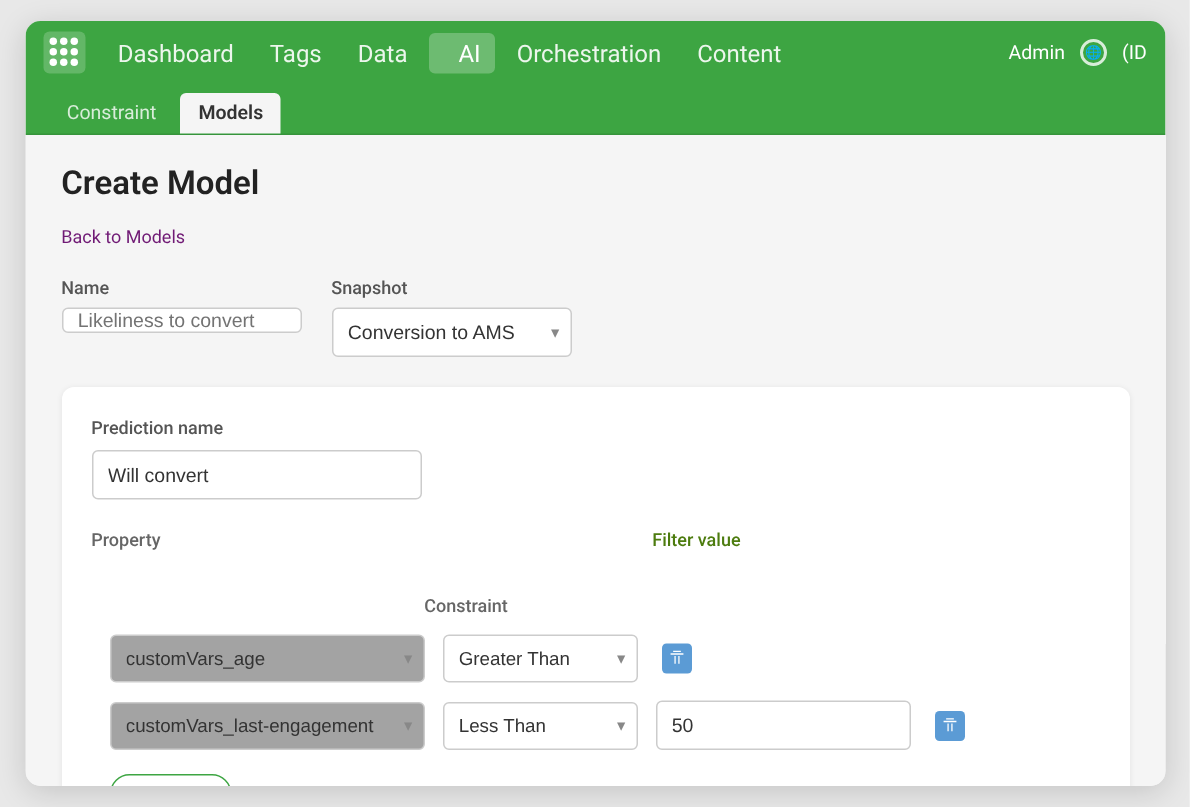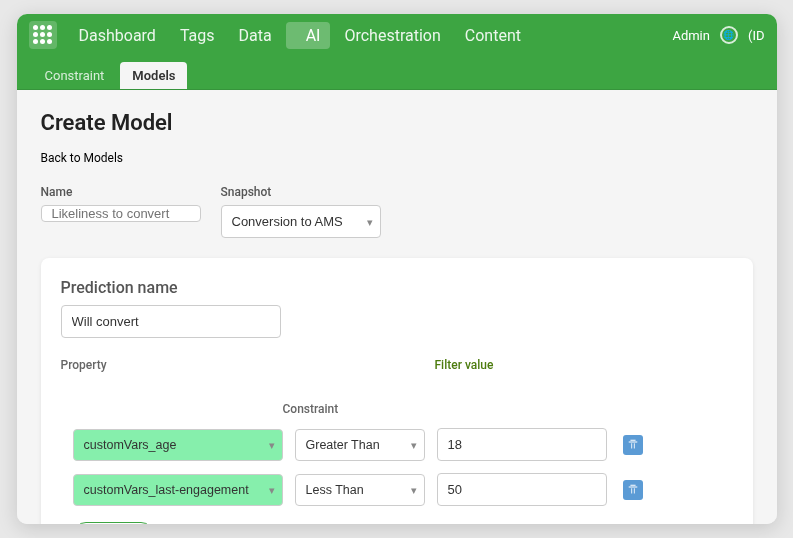--- a/index.html
+++ b/index.html
@@ -125,21 +125,21 @@
       background: #f5f5f5;
     }
     .page-title {
       font-size: 22px;
       font-weight: 600;
       color: #222;
       margin-bottom: 16px;
     }
     .back-link {
       font-size: 12px;
-      color: #000000;
+      color: #701a75;
       cursor: pointer;
       margin-bottom: 20px;
     }
 
     
     .form-row {
       display: flex;
       gap: 20px;
       margin-bottom: 20px;
     }
@@ -184,21 +184,21 @@
     }
 
     
     .prediction-card {
       background: white;
       border-radius: 8px;
       padding: 20px;
       box-shadow: 0 1px 4px rgba(0,0,0,0.08);
     }
     .prediction-label {
-      font-size: 16px;
+      font-size: 12px;
       color: #555;
       margin-bottom: 8px;
       font-weight: 500;
     }
     .prediction-input {
       border: 1px solid #ccc;
       border-radius: 4px;
       padding: 8px 10px;
       font-size: 13px;
       color: #333;
@@ -241,21 +241,21 @@
       align-items: center;
       gap: 12px;
       margin-bottom: 12px;
     }
     .filter-select {
       border: 1px solid #ccc;
       border-radius: 4px;
       padding: 8px 28px 8px 10px;
       font-size: 12.5px;
       color: #333;
-      background: #86efac;
+      background: #a3a3a3;
       outline: none;
       appearance: none;
       cursor: pointer;
       width: 210px;
     }
     .filter-constraint {
       border: 1px solid #ccc;
       border-radius: 4px;
       padding: 8px 28px 8px 10px;
       font-size: 12.5px;
@@ -437,21 +437,20 @@
               <span class="select-arrow">▾</span>
             </div>
             <div class="select-wrapper">
               <select class="filter-constraint">
                 <option>Greater Than</option>
                 <option>Less Than</option>
                 <option>Equals</option>
               </select>
               <span class="select-arrow">▾</span>
             </div>
-            <input class="filter-value" type="text" value="18" style="">
             <button class="delete-btn">
               <div class="delete-icon">
                 <svg viewBox="0 0 12 14" fill="white" xmlns="http://www.w3.org/2000/svg">
                   <path d="M1 3h10v1H1V3zm2-2h6v1H3V1zm1 4h1v6H4V5zm3 0h1v6H7V5z"></path>
                 </svg>
               </div>
             </button>
           </div>
 
           

